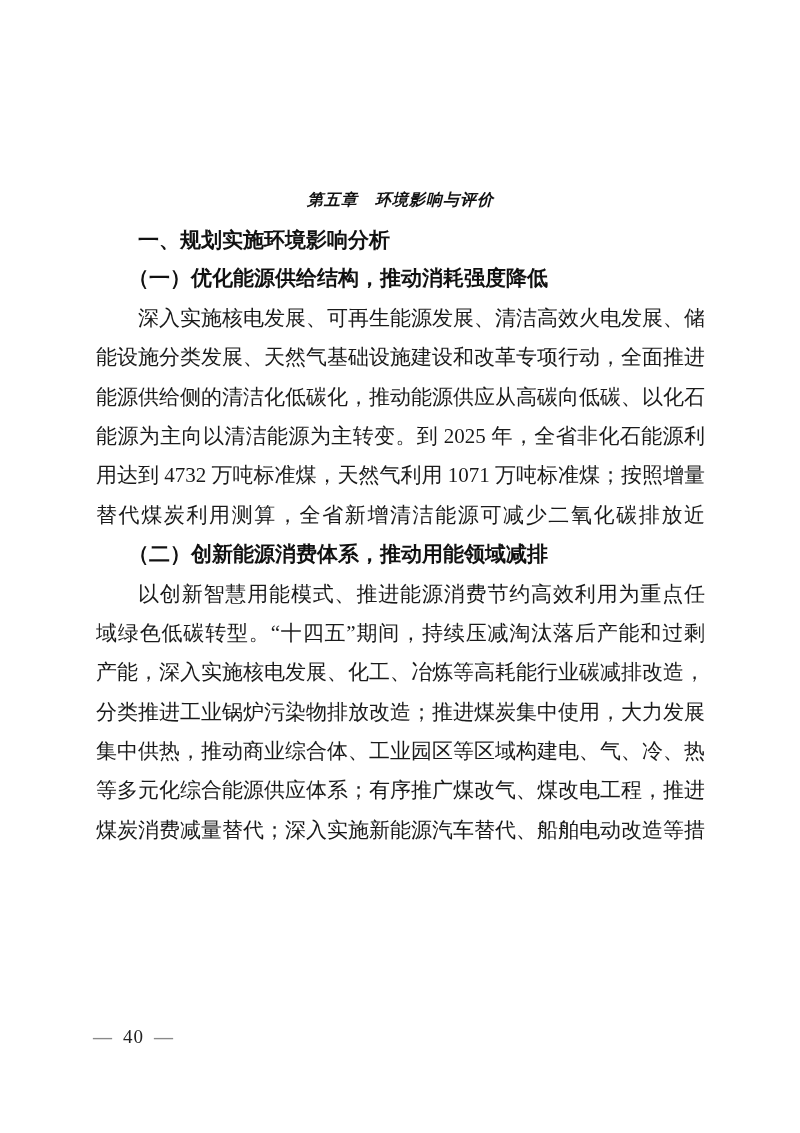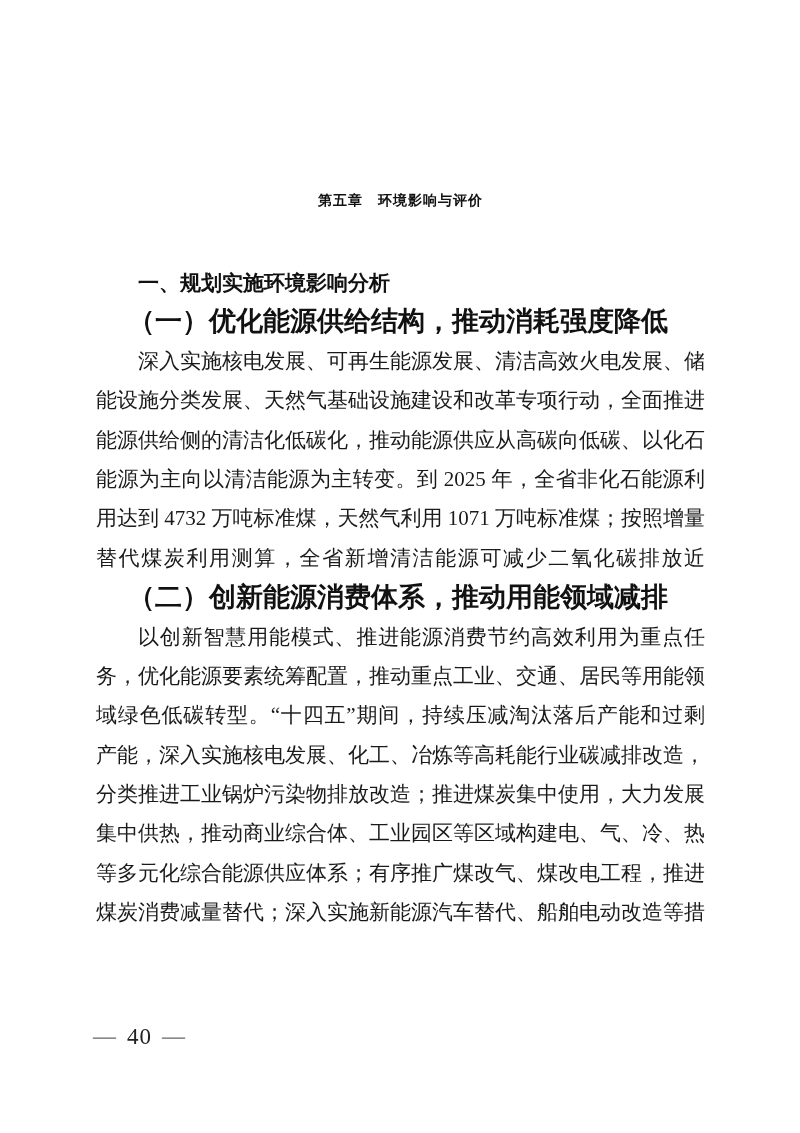--- a/index.html
+++ b/index.html
@@ -23,26 +23,26 @@
     top: 0;
     width: 609px;
   }
   .chapter-title {
     margin: 180px 0 0 0;
     height: 40px;
     line-height: 40px;
     text-align: center;
     font-family: "Liberation Sans", "DejaVu Sans", sans-serif;
     font-weight: bold;
-    font-size: 14px;
+    font-size: 16px;
     letter-spacing: 1px;
     color: #111;
+    font-style: italic;
   }
   .flow {
-    margin-top: 43px;
   }
   .line {
     line-height: 39.4px;
     height: 39.4px;
     font-size: 21px;
     white-space: nowrap;
   }
   .just {
     white-space: normal;
     text-align: justify;
@@ -56,30 +56,30 @@
   .section-heading {
     font-family: "Liberation Sans", "DejaVu Sans", sans-serif;
     font-weight: bold;
     font-size: 21px;
     padding-left: 42px;
     box-sizing: border-box;
     color: #111;
   }
   .subsection-heading {
     font-weight: bold;
-    font-size: 27px;
+    font-size: 21px;
     padding-left: 32px;
     box-sizing: border-box;
     color: #111;
   }
   .footer {
     position: absolute;
     left: 93px;
     top: 1023px;
-    font-size: 23px;
+    font-size: 19px;
     line-height: 28px;
     letter-spacing: 1px;
   }
   .footer .dash {
     color: #8a8a8a;
     font-weight: bold;
   }
   .footer .num {
     color: #222;
     padding: 0 10px;
@@ -105,21 +105,20 @@
         <div class="line just">能源供给侧的清洁化低碳化，推动能源供应从高碳向低碳、以化石</div>
         <div class="line just">能源为主向以清洁能源为主转变。到 2025 年，全省非化石能源利</div>
         <div class="line just">用达到 4732 万吨标准煤，天然气利用 1071 万吨标准煤；按照增量</div>
         <div class="line just">替代煤炭利用测算，全省新增清洁能源可减少二氧化碳排放近</div>
       </div>
 
       <div class="line subsection-heading">（二）创新能源消费体系，推动用能领域减排</div>
 
       <div>
         <div class="line just indent">以创新智慧用能模式、推进能源消费节约高效利用为重点任</div>
-        <div class="line just">务，优化能源要素统筹配置，推动重点工业、交通、居民等用能领</div>
         <div class="line just">域绿色低碳转型。“十四五”期间，持续压减淘汰落后产能和过剩</div>
         <div class="line just">产能，深入实施核电发展、化工、冶炼等高耗能行业碳减排改造，</div>
         <div class="line just">分类推进工业锅炉污染物排放改造；推进煤炭集中使用，大力发展</div>
         <div class="line just">集中供热，推动商业综合体、工业园区等区域构建电、气、冷、热</div>
         <div class="line just">等多元化综合能源供应体系；有序推广煤改气、煤改电工程，推进</div>
         <div class="line just">煤炭消费减量替代；深入实施新能源汽车替代、船舶电动改造等措</div>
       </div>
 
     </div>
   </div>

